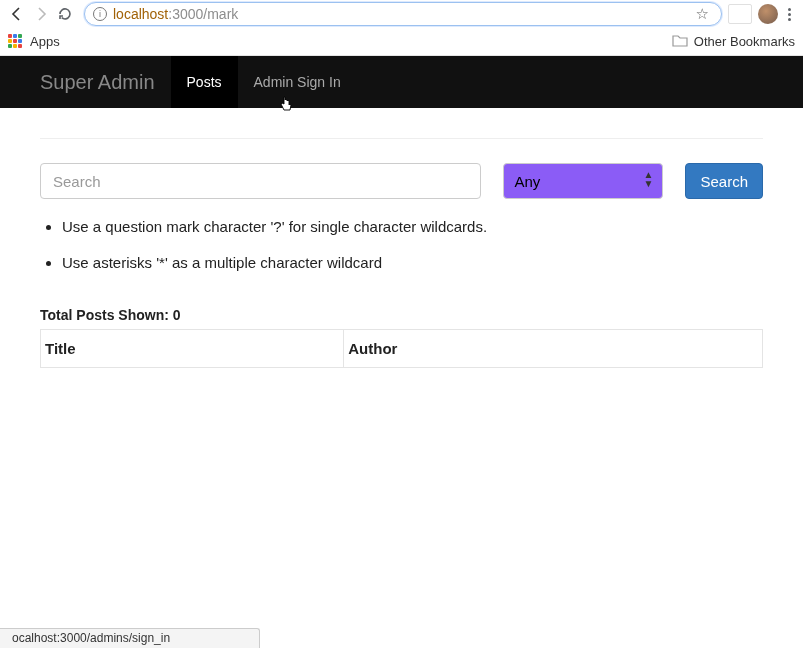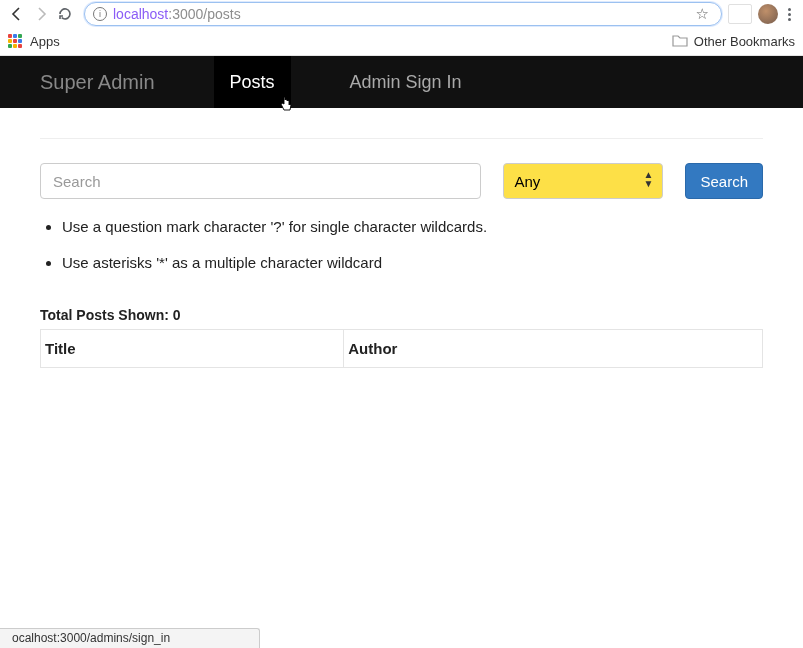--- a/index.html
+++ b/index.html
@@ -6,50 +6,50 @@
 html, body { width: 803px; height: 648px; font-family: -apple-system, "Helvetica Neue", Arial, sans-serif; overflow: hidden; background: #fff; position: relative; }
 
 
 .chrome-top { height: 28px; display: flex; align-items: center; padding: 0 8px; gap: 6px; background: #fff; }
 .nav-arrow, .reload { width: 18px; height: 18px; display: flex; align-items: center; justify-content: center; color: #5f6368; }
 .nav-arrow.back { color: #333; }
 .nav-arrow.fwd { color: #bbb; }
 .addr-bar { flex: 1; height: 24px; border: 1px solid #9cc1f0; border-radius: 14px; display: flex; align-items: center; padding: 0 8px; margin-left: 4px; background: #fff; box-shadow: 0 0 0 1px rgba(120,170,250,0.25); }
 .addr-info { width: 14px; height: 14px; border: 1px solid #777; border-radius: 50%; display: flex; align-items: center; justify-content: center; font-size: 9px; color: #777; margin-right: 6px; }
 .addr-text { font-size: 14px; color: #8d8d8d; flex: 1; overflow: hidden; white-space: nowrap; }
-.addr-text .host { color: #8b5cf6; }
+.addr-text .host { color: #a16207; }
 .star { color: #666; margin-right: 4px; font-size: 15px; }
 .ext-box { width: 24px; height: 20px; border: 1px solid #e0e0e0; border-radius: 2px; }
 .avatar { width: 20px; height: 20px; border-radius: 50%; background: radial-gradient(circle at 40% 35%, #c0906a 0%, #8b6b55 70%); }
 .kebab { display: flex; flex-direction: column; gap: 2px; padding: 0 4px; }
 .kebab span { width: 3px; height: 3px; background: #5f6368; border-radius: 50%; }
 
 .bookmarks-bar { height: 28px; display: flex; align-items: center; padding: 0 8px; gap: 6px; border-bottom: 1px solid #e4e4e4; font-size: 13px; color: #333; }
 .apps-icon { width: 16px; height: 16px; display: grid; grid-template-columns: repeat(3,4px); grid-template-rows: repeat(3,4px); gap: 1px; }
 .apps-icon span { width: 4px; height: 4px; border-radius: 1px; }
 .bm-spacer { flex: 1; }
 .folder-icon { color: #888; }
 
 
 .app-navbar { height: 52px; background: #111; display: flex; align-items: stretch; padding-left: 40px; }
 .brand { color: #888; font-size: 20px; display: flex; align-items: center; margin-right: 16px; }
-.nav-item { color: #aaa; font-size: 18px; display: flex; align-items: center; padding: 0 16px; cursor: pointer; margin-left: 43px; }
+.nav-item { color: #aaa; font-size: 14px; display: flex; align-items: center; padding: 0 16px; cursor: pointer; }
 .nav-item.active { background: #000; color: #fff; }
 .cursor-hand { position: absolute; top: 96px; left: 278px; font-size: 13px; color: #000; pointer-events: none; }
 
 
 .container { padding: 30px 40px; }
 h1.page-title { font-size: 39px; font-weight: 500; color: #222; margin: 24px 0 10px; }
 .hr { border-bottom: 1px solid #eee; margin-bottom: 24px; }
 
 .search-row { display: flex; align-items: flex-start; gap: 22px; margin-bottom: 6px; }
 .search-input { width: 472px; height: 36px; border: 1px solid #ccc; border-radius: 4px; padding: 0 12px; font-size: 15px; color: #333; }
 .search-input::placeholder { color: #999; }
 .select-wrap { position: relative; }
-.select { width: 160px; height: 36px; border: 1px solid #ccc; border-radius: 4px; padding: 0 10px; font-size: 15px; appearance: none; -webkit-appearance: none; background: #fde047; }
+.select { width: 160px; height: 36px; border: 1px solid #ccc; border-radius: 4px; padding: 0 10px; font-size: 15px; appearance: none; -webkit-appearance: none; background: #8b5cf6; }
 .select-caret { position: absolute; right: 10px; top: 8px; font-size: 10px; line-height: 8px; color: #333; pointer-events: none; display:flex; flex-direction:column; gap:1px;}
 .search-btn { height: 36px; padding: 0 14px; background: #3379c1; color: #fff; border: 1px solid #2a69aa; border-radius: 4px; font-size: 15px; cursor: pointer; margin-left: auto; }
 
 .hints { margin: 4px 0 36px 22px; font-size: 15px; color: #222; }
 .hints li { margin: 19px 0; }
 
 .total-line { font-size: 14px; font-weight: 700; color: #222; margin-bottom: 6px; }
 
 .posts-table { width: 100%; border-collapse: collapse; }
 .posts-table th { text-align: left; font-size: 15px; font-weight: 700; color: #222; padding: 10px 4px; border: 1px solid #e4e4e4; }
@@ -73,21 +73,21 @@
   </div>
   <div class="reload">
     <svg width="16" height="16" viewBox="0 0 16 16">
         <path d="M3 8a5 5 0 1 1 1.7 3.7" stroke="#5f6368" stroke-width="1.6" fill="none"></path>
         <path d="M3 13v-3h3" stroke="#5f6368" stroke-width="1.6" fill="none"></path>
       </svg>
   </div>
   <div class="addr-bar">
     <div class="addr-info">i</div>
     <div class="addr-text">
-      <span class="host">localhost</span><span>:3000/posts</span>
+      <span class="host">localhost</span><span>:3000/mark</span>
     </div>
     <span class="star">☆</span>
   </div>
   <div class="ext-box"></div>
   <div class="avatar"></div>
   <div class="kebab">
       <span></span>
       <span></span>
       <span></span>
     </div>

